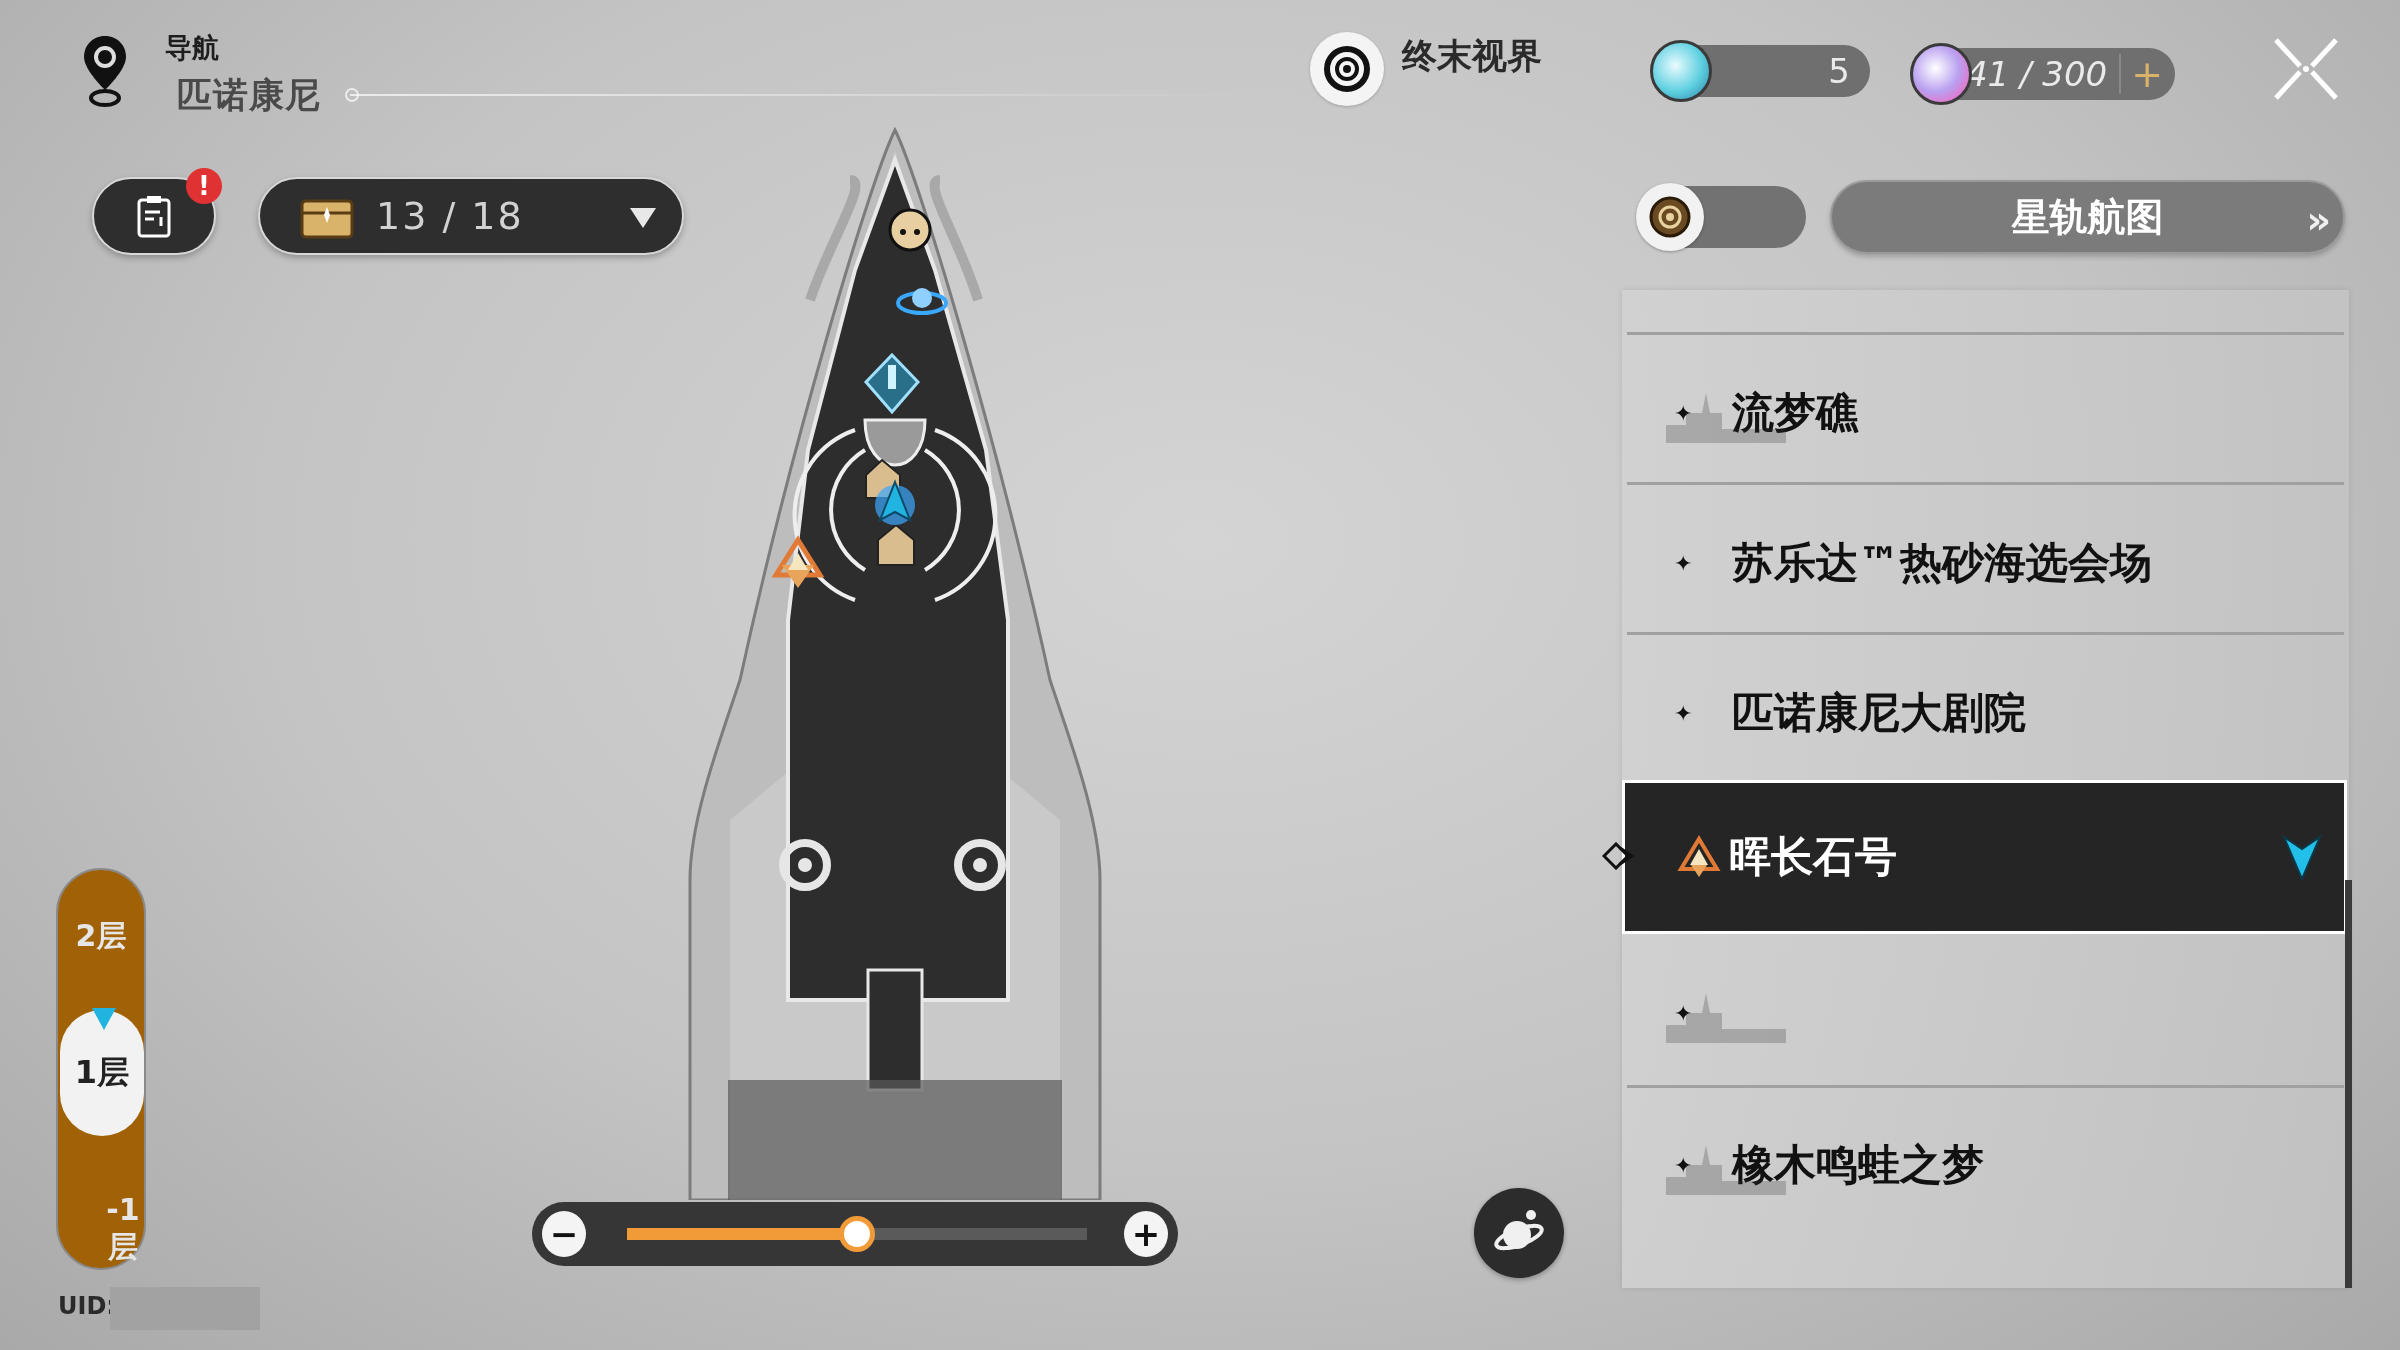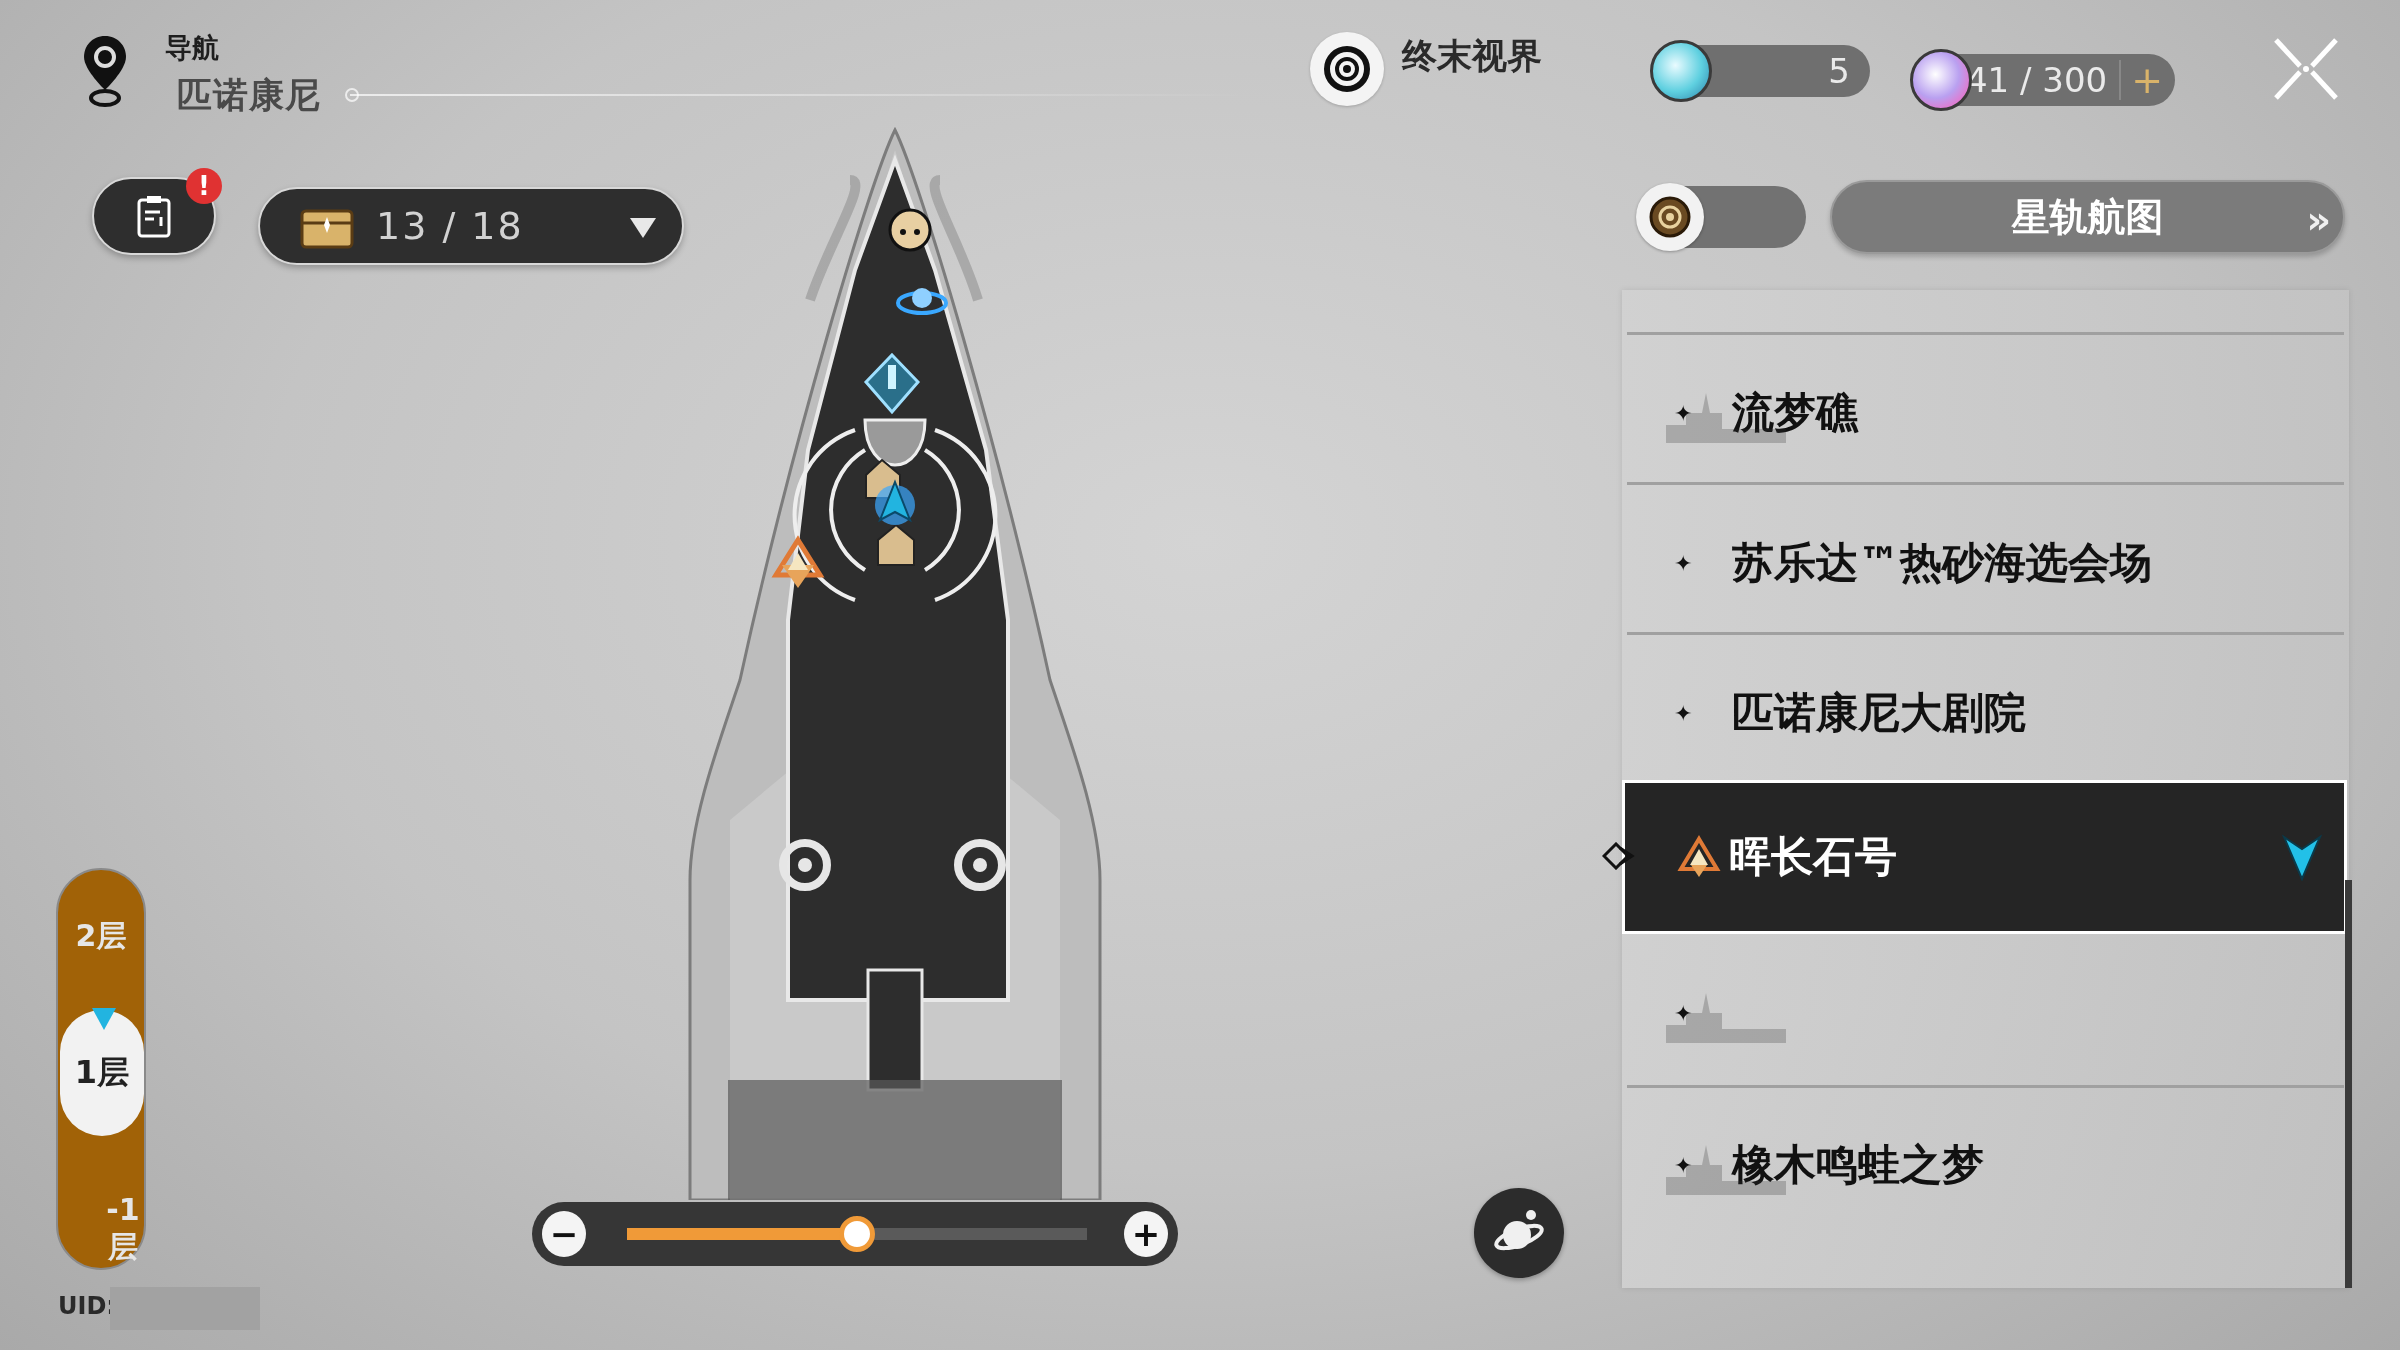--- a/index.html
+++ b/index.html
@@ -15,31 +15,31 @@
   .nav-pin { left: 80px; top: 34px; width: 50px; height: 74px; }
   .nav-label { left: 165px; top: 30px; font-size: 27px; font-weight: bold; color: #1e1e1e; }
   .nav-region { left: 177px; top: 72px; font-size: 35px; font-weight: bold; color: #4a4a4a; letter-spacing: 1px; }
   .nav-line { left: 350px; top: 94px; width: 900px; height: 2px; background: linear-gradient(90deg, rgba(255,255,255,0.7), rgba(255,255,255,0)); }
   .nav-line-dot { left: 345px; top: 88px; width: 14px; height: 14px; border-radius: 50%; border: 2px solid rgba(255,255,255,0.7); }
 
   .pill-dark { background: #2e2e2e; border: 2px solid #d8d8d8; box-shadow: 0 3px 6px rgba(0,0,0,0.25); }
   .clip-btn { left: 92px; top: 177px; width: 124px; height: 78px; border-radius: 39px; display: flex; align-items: center; justify-content: center; }
   .badge { left: 186px; top: 168px; width: 36px; height: 36px; border-radius: 50%; background: #e03232; color: #fff; font-weight: bold; font-size: 26px; display: flex; align-items: center; justify-content: center; }
 
-  .chest-dd { left: 258px; top: 177px; width: 426px; height: 78px; border-radius: 39px; display: flex; align-items: center; padding-left: 40px; margin-top: 10px; }
+  .chest-dd { left: 258px; top: 177px; width: 426px; height: 78px; border-radius: 39px; display: flex; align-items: center; padding-left: 40px; }
   .chest-count { color: #d2d2d2; font-size: 38px; margin-left: 22px; letter-spacing: 2px; }
   .dd-arrow { position: absolute; right: 26px; top: 29px; width: 0; height: 0; border-left: 13px solid transparent; border-right: 13px solid transparent; border-top: 20px solid #e8e8e8; }
 
   .ev-icon { left: 1310px; top: 32px; width: 74px; height: 74px; border-radius: 50%; background: #f4f4f4; display: flex; align-items: center; justify-content: center; box-shadow: 0 1px 3px rgba(0,0,0,0.2); }
   .ev-label { left: 1402px; top: 33px; font-size: 35px; font-weight: bold; color: #2a2a2a; }
 
   .cur { height: 52px; border-radius: 26px; background: #6f6f6f; display: flex; align-items: center; justify-content: flex-end; color: #eaeaea; font-size: 34px; }
   .cur-gem { width: 62px; height: 62px; border-radius: 50%; position: absolute; top: -5px; left: -10px; border: 3px solid #3a3a3a; }
   .cur1 { left: 1660px; top: 45px; width: 210px; padding-right: 20px; }
-  .cur2 { left: 1920px; top: 54px; width: 255px; padding-right: 12px; }
+  .cur2 { left: 1920px; top: 48px; width: 255px; padding-right: 12px; font-style: italic; }
   .cur-plus { color: #d9b36a; font-size: 38px; margin-left: 12px; border-left: 2px solid #888; padding-left: 10px; line-height: 40px; }
   .close-x { left: 2270px; top: 36px; width: 72px; height: 66px; }
 
   .toggle { left: 1638px; top: 186px; width: 168px; height: 62px; border-radius: 31px; background: #727272; }
   .toggle-knob { position: absolute; left: -2px; top: -3px; width: 68px; height: 68px; border-radius: 50%; background: #f2f2f2; display: flex; align-items: center; justify-content: center; box-shadow: 0 1px 3px rgba(0,0,0,0.3); }
   .star-btn { left: 1830px; top: 180px; width: 515px; height: 74px; border-radius: 37px; background: #7b7b7b; border: 2px solid #9a9a9a; display: flex; align-items: center; justify-content: center; color: #fff; font-size: 38px; font-weight: bold; box-shadow: 0 3px 5px rgba(0,0,0,0.2); }
   .star-chev { position: absolute; right: 26px; top: 16px; font-size: 38px; color: #f0f0f0; letter-spacing: -14px; }
 
   
   .panel { left: 1622px; top: 290px; width: 727px; height: 998px; background: linear-gradient(90deg, rgba(210,210,210,0.85), rgba(196,196,196,0.85)); box-shadow: 0 0 6px rgba(0,0,0,0.1); overflow: hidden; }

